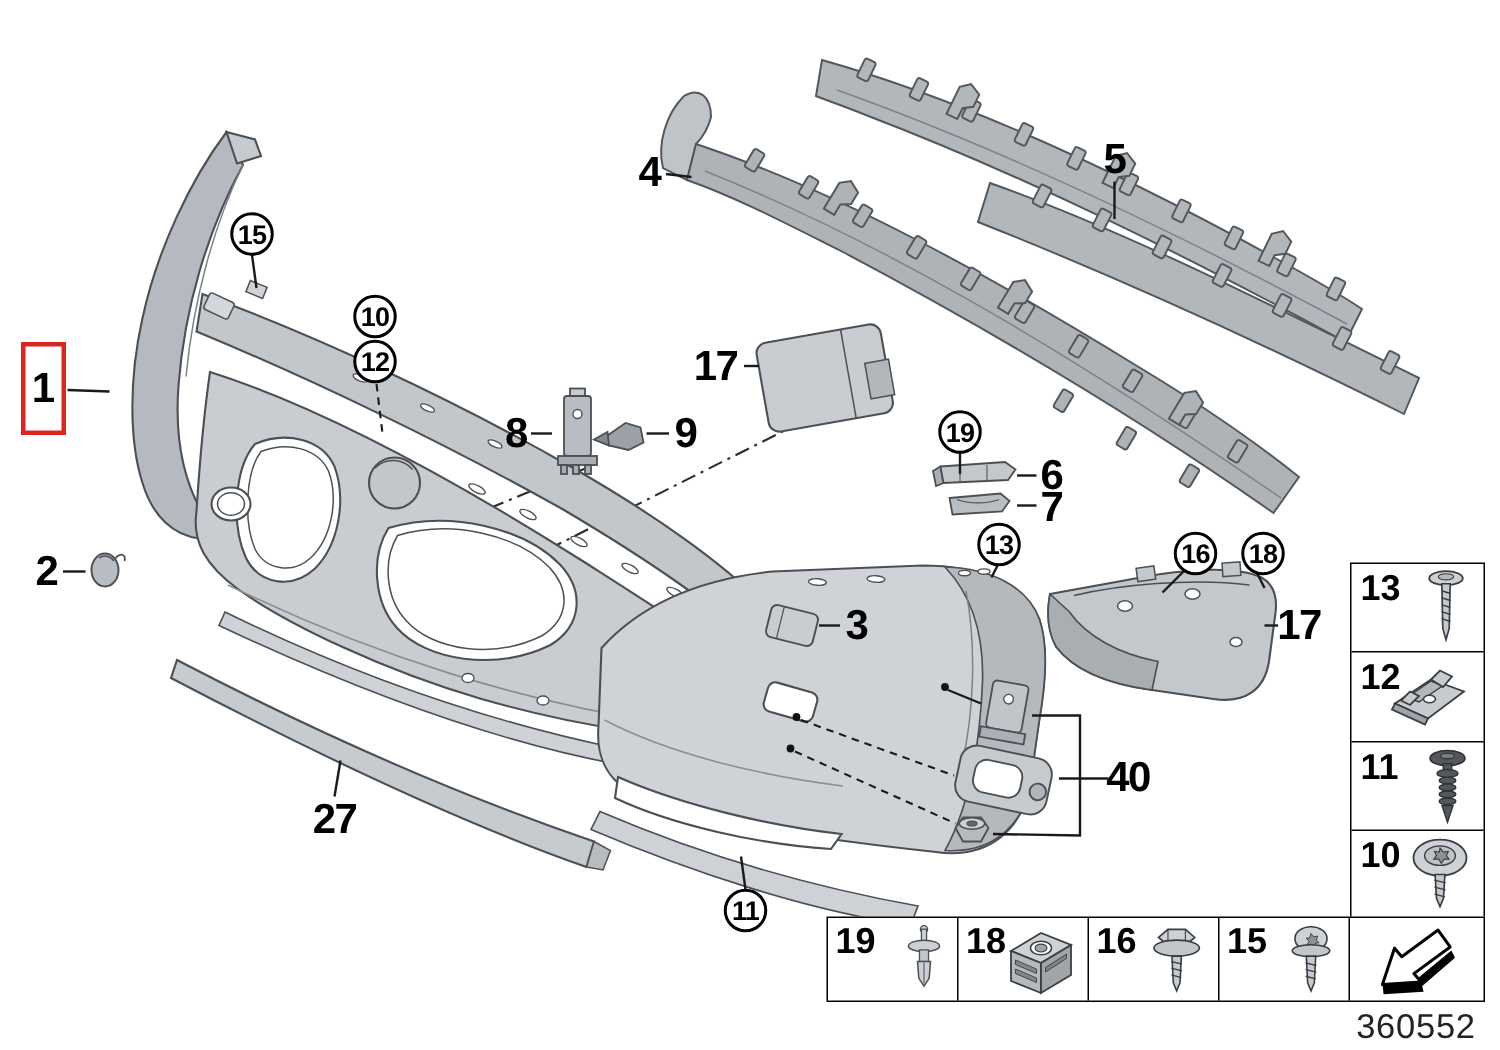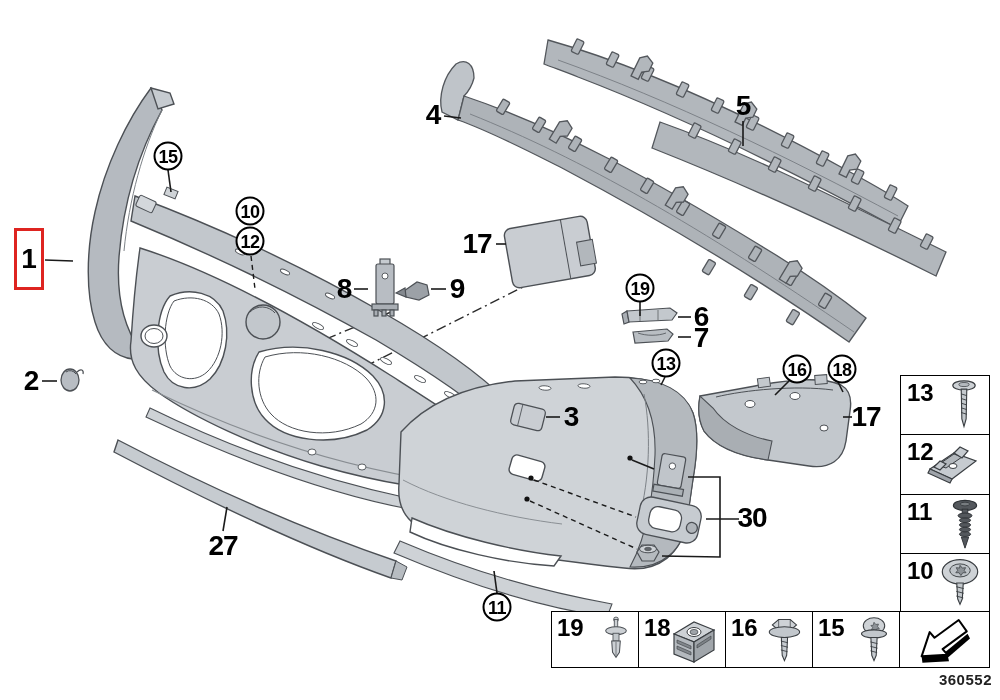--- a/index.html
+++ b/index.html
@@ -19,22 +19,22 @@
   .trow:last-child{border-bottom:none;}
   .tnum{position:absolute;left:6px;top:3px;font-size:24px;font-weight:700;}
   .ticon{position:absolute;right:7px;top:50%;transform:translateY(-50%);}
   .tableB{position:absolute;left:551px;top:611px;width:439px;height:57px;border:1.5px solid #000;
           box-sizing:border-box;display:flex;background:#fff;}
   .bcell{width:87px;position:relative;border-right:1.5px solid #000;box-sizing:border-box;}
   .bcell:last-child{border-right:none;flex:1;}
   .bnum{position:absolute;left:5px;top:2px;font-size:24px;font-weight:700;}
   .bicon{position:absolute;right:5px;top:52%;transform:translateY(-50%);}
   .arrowcell .bicon{right:auto;left:50%;transform:translate(-50%,-50%);}
-  .docnum{position:absolute;left:896px;top:671px;width:96px;text-align:right;
-          font-size:15px;color:#222;letter-spacing:0.5px;font-weight:bold;}
+  .docnum{position:absolute;left:896px;top:671px;width:96px;text-align:center;
+          font-size:23px;color:#222;letter-spacing:0.5px;}
 </style>
 </head>
 <body>
 
 <div class="stage">
 
 <svg class="art" viewBox="0 0 1000 700">
   <defs>
     <g id="tooth">
           <rect x="-4" y="-13" width="8" height="14" rx="1.5"></rect>
@@ -275,21 +275,21 @@
 <div class="co plain" style="left:31px;top:381px">2</div>
 <div class="co plain" style="left:571px;top:417px">3</div>
 <div class="co plain" style="left:433px;top:115px">4</div>
 <div class="co plain" style="left:743px;top:106px">5</div>
 <div class="co plain" style="left:701px;top:317px">6</div>
 <div class="co plain" style="left:701px;top:338px">7</div>
 <div class="co plain" style="left:344px;top:289px">8</div>
 <div class="co plain" style="left:457px;top:289px">9</div>
 <div class="co plain" style="left:866px;top:417px">17</div>
 <div class="co plain" style="left:477px;top:244px">17</div>
-<div class="co plain" style="left:752px;top:518px">30</div>
+<div class="co plain" style="left:752px;top:518px">40</div>
 <div class="co plain" style="left:223px;top:546px">27</div>
 
 <div class="co circ" style="left:168px;top:156px">15</div>
 <div class="co circ" style="left:250px;top:211px">10</div>
 <div class="co circ" style="left:250px;top:241px">12</div>
 <div class="co circ" style="left:640px;top:288px">19</div>
 <div class="co circ" style="left:666px;top:363px">13</div>
 <div class="co circ" style="left:797px;top:369px">16</div>
 <div class="co circ" style="left:842px;top:369px">18</div>
 <div class="co circ" style="left:497px;top:607px">11</div>

